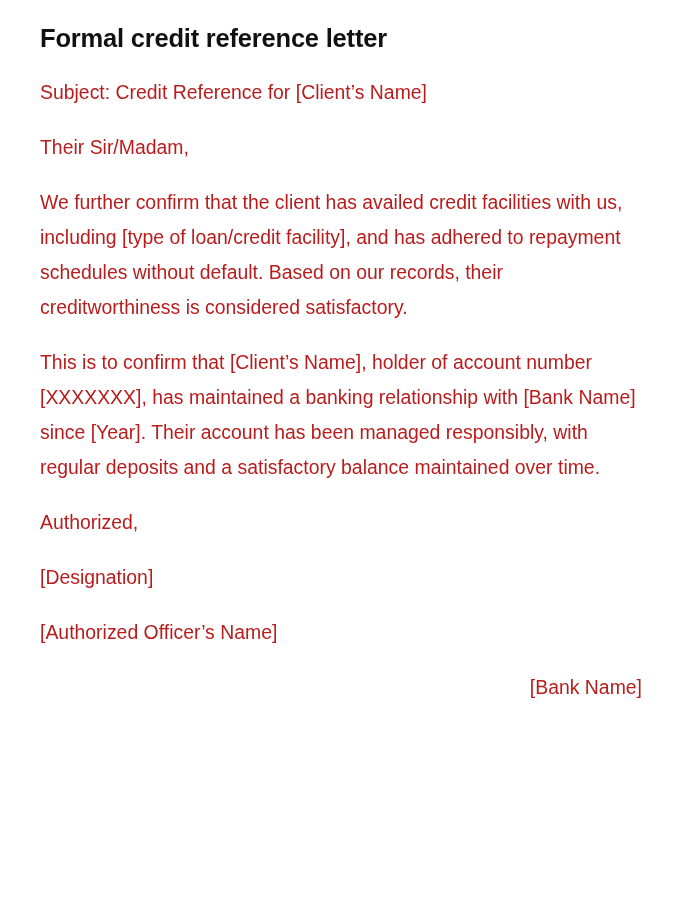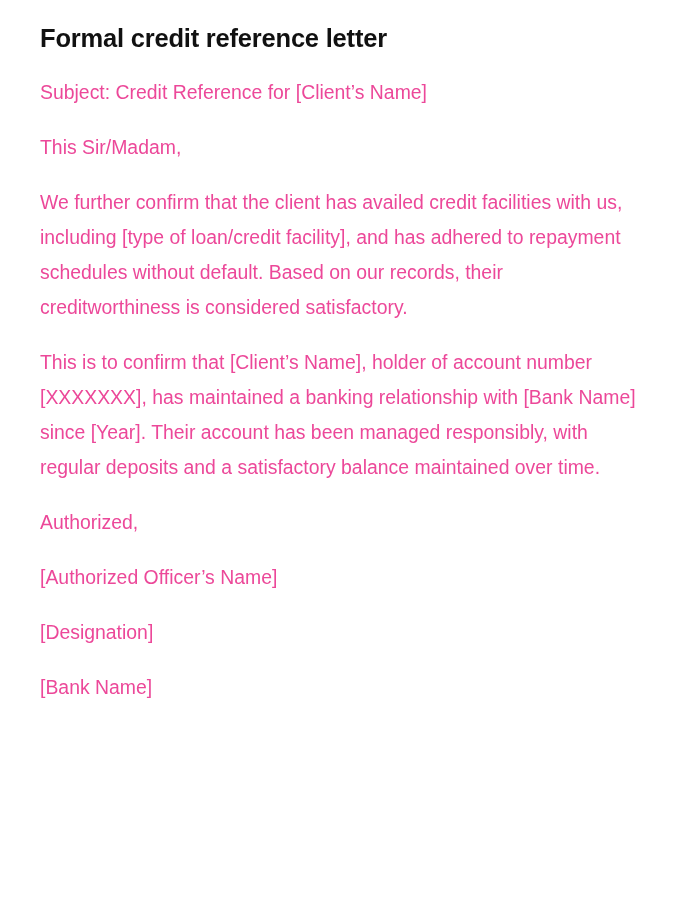--- a/index.html
+++ b/index.html
@@ -23,46 +23,47 @@
     font-size: 25.5px;
     font-weight: bold;
     line-height: 1.28;
     letter-spacing: -0.2px;
     color: #111111;
     margin: 0 0 20px 0;
   }
   .letter-para {
     font-size: 19.4px;
     line-height: 35px;
-    color: #ec4899;
+    color: #b91c1c;
     margin: 0 0 20px 0;
     letter-spacing: 0.01px;
     text-align: left;
   }
   .letter-para:last-child {
     margin-bottom: 12px;
+    text-align: right;
   }
 </style>
 </head>
 <body>
 
 <div class="letter">
 
   <h1 class="letter-title">Formal credit reference letter</h1>
 
   <p class="letter-para">Subject: Credit Reference for [Client’s Name]</p>
 
-  <p class="letter-para">This Sir/Madam,</p>
+  <p class="letter-para">Their Sir/Madam,</p>
 
   <p class="letter-para">We further confirm that the client has availed credit facilities with us, including [type of loan/credit facility], and has adhered to repayment schedules without default. Based on our records, their creditworthiness is considered satisfactory.</p>
 
   <p class="letter-para">This is to confirm that [Client’s Name], holder of account number [XXXXXXX], has maintained a banking relationship with [Bank Name] since [Year]. Their account has been managed responsibly, with regular deposits and a satisfactory balance maintained over time.</p>
 
 
   <p class="letter-para">Authorized,</p>
 
+  <p class="letter-para">[Designation]</p>
+
   <p class="letter-para">[Authorized Officer’s Name]</p>
-
-  <p class="letter-para">[Designation]</p>
 
   <p class="letter-para">[Bank Name]</p>
 
 </div>
 
 </body></html>

